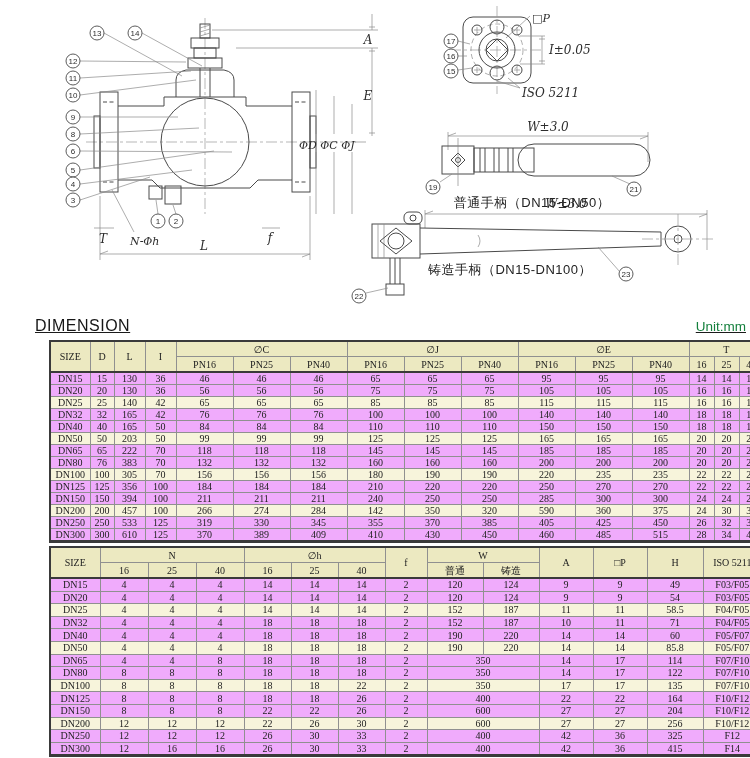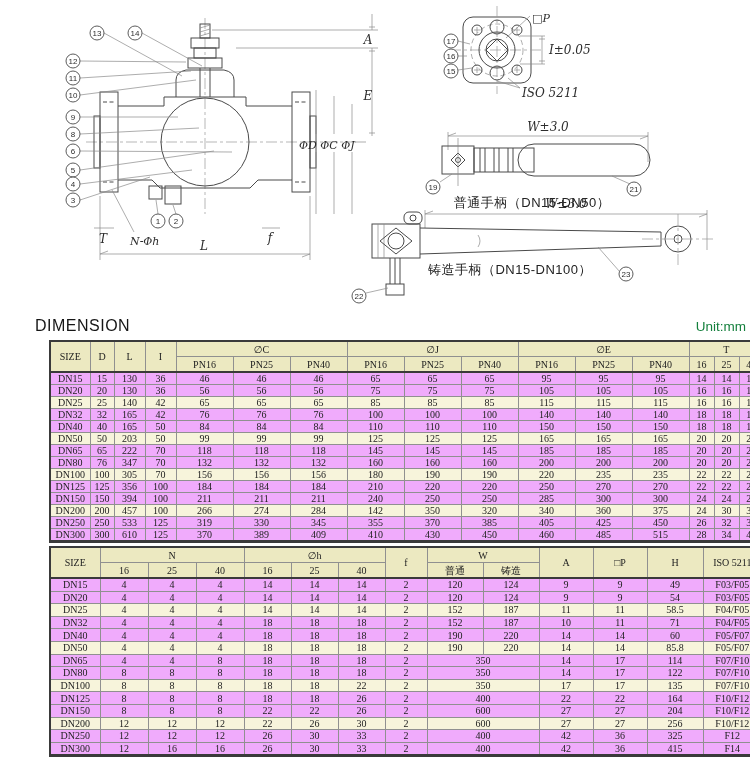--- a/index.html
+++ b/index.html
@@ -12,21 +12,21 @@
   .ln{stroke:#4a4a4a;fill:none;stroke-width:1;}
   .thin{stroke:#8a8a8a;stroke-width:.7;}
   .cl{stroke:#999;stroke-width:.7;stroke-dasharray:11 3 3 3;}
   .dash{stroke-dasharray:4 2.5;}
   .bal{fill:#ffffff;stroke:#4a4a4a;stroke-width:.9;}
   text{fill:#2d2d2d;stroke:none;font-family:"DejaVu Serif",serif;font-style:italic;font-size:12px;}
   .bt{font-family:"Liberation Sans",sans-serif;font-style:normal;font-size:8px;}
   .cjk{font-family:"Liberation Sans",sans-serif;font-style:normal;font-size:13px;letter-spacing:.5px;fill:#222;}
   .small{font-size:11px;}
   
-  .dim-title-row{position:absolute;left:35px;width:711px;top:317px;display:flex;justify-content:space-between;align-items:baseline;}
+  .dim-title-row{position:absolute;left:35px;width:711px;top:317px;display:flex;justify-content:space-between;align-items:baseline;text-decoration:underline;}
   .dim-title{font-size:16px;color:#161616;letter-spacing:.5px;}
   .unit{font-size:13.5px;color:#15803d;}
   
   table{border-collapse:collapse;table-layout:fixed;position:absolute;left:49px;background:#f0abfc;
         border:2px solid #3a3a3a;border-bottom:3px solid #3a3a3a;font-family:Liberation Serif, serif;}
   #t1{top:340px;width:712px;}
   #t2{top:546px;width:712px;}
   th,td{border:1px solid #909090;font-size:10px;text-align:center;vertical-align:middle;
         padding:0;line-height:1.1;color:#222;font-weight:normal;overflow:hidden;white-space:nowrap;}
   th{background:#ece9c1;height:14px;}
@@ -393,21 +393,21 @@
         <td>185</td>
         <td>185</td>
         <td>185</td>
         <td>20</td>
         <td>20</td>
         <td>22</td>
       </tr>
       <tr>
         <td>DN80</td>
         <td>76</td>
-        <td>347</td>
+        <td>383</td>
         <td>70</td>
         <td>132</td>
         <td>132</td>
         <td>132</td>
         <td>160</td>
         <td>160</td>
         <td>160</td>
         <td>200</td>
         <td>200</td>
         <td>200</td>
@@ -473,21 +473,21 @@
         <td>DN200</td>
         <td>200</td>
         <td>457</td>
         <td>100</td>
         <td>266</td>
         <td>274</td>
         <td>284</td>
         <td>142</td>
         <td>350</td>
         <td>320</td>
-        <td>340</td>
+        <td>590</td>
         <td>360</td>
         <td>375</td>
         <td>24</td>
         <td>30</td>
         <td>34</td>
       </tr>
       <tr>
         <td>DN250</td>
         <td>250</td>
         <td>533</td>

